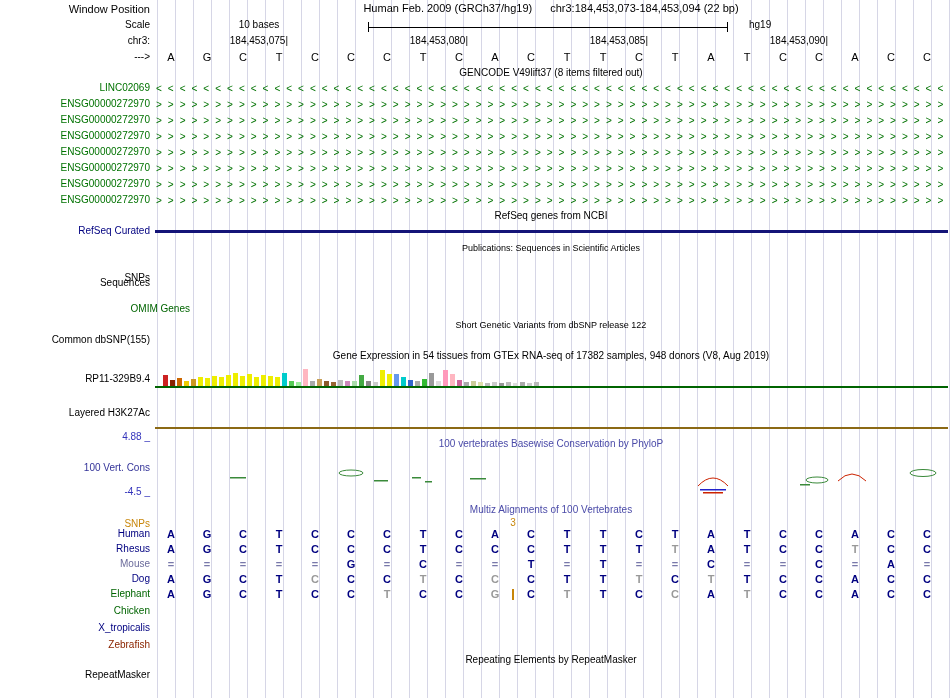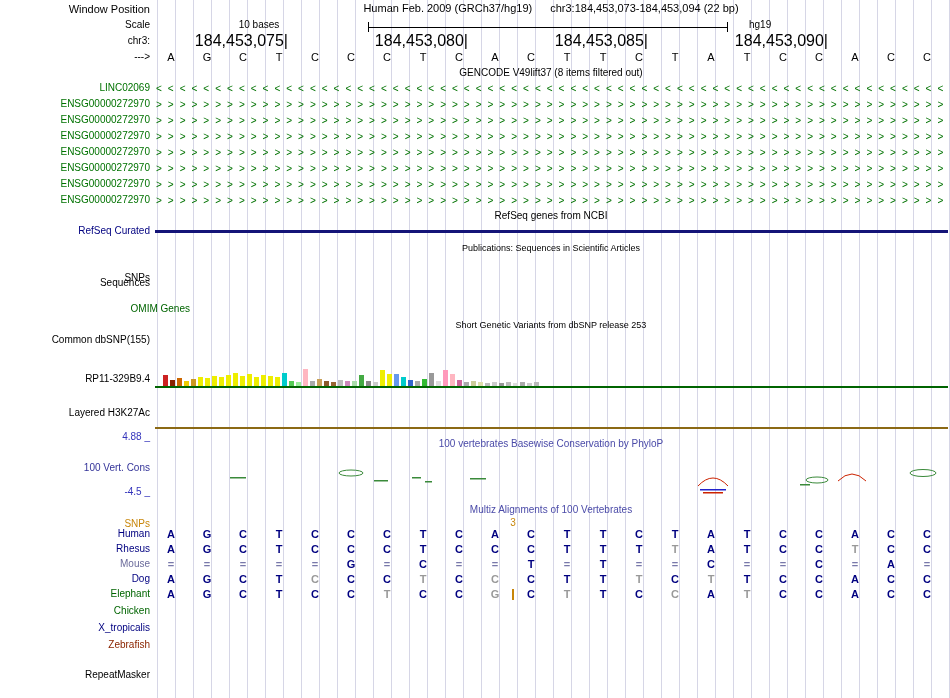--- a/index.html
+++ b/index.html
@@ -6,21 +6,21 @@
   #screen{position:relative;width:950px;height:698px;background:#fff;overflow:hidden;z-index:0;
           font-family:"Liberation Sans",sans-serif;color:#000;}
   .gl{position:absolute;top:0;width:1px;height:698px;z-index:-1;}
   .lbl{position:absolute;left:0;width:150px;text-align:right;font-size:10px;line-height:12px;white-space:nowrap;}
   .ctitle{position:absolute;left:155px;width:792px;text-align:center;font-size:10px;line-height:12px;white-space:nowrap;}
   .small{font-size:9px;}
   .base{position:absolute;width:36px;text-align:center;font-size:11px;line-height:13px;color:#000;}
   .aln{position:absolute;width:36px;text-align:center;font-size:11px;font-weight:bold;line-height:13px;}
   .chev{position:absolute;left:156px;width:792px;height:13px;overflow:hidden;font-size:10px;line-height:13px;
         letter-spacing:6px;white-space:nowrap;}
-  .coord{position:absolute;width:140px;text-align:right;font-size:16px;line-height:12px;white-space:nowrap;}
+  .coord{position:absolute;width:140px;text-align:right;font-size:10px;line-height:12px;white-space:nowrap;}
   .hline{position:absolute;left:155px;width:793px;}
   .bar{position:absolute;width:5px;}
   .hdr{font-size:11px;line-height:13px;white-space:nowrap;}
   #topcenter{position:absolute;left:155px;top:2px;width:792px;display:flex;justify-content:center;gap:18px;}
   #conssvg{position:absolute;left:0;top:0;width:950px;height:698px;pointer-events:none;}
 </style>
 </head>
 <body>
 
 <div id="screen">
@@ -47,23 +47,24 @@
   <div class="ctitle" style="top:210px;">RefSeq genes from NCBI</div>
   <div class="lbl" style="top:225px;color:#000080;">RefSeq Curated</div>
   <div class="hline" style="top:230px;height:3px;background:#141478;"></div>
 
   <div class="ctitle small" style="top:242px;">Publications: Sequences in Scientific Articles</div>
   <div class="lbl" style="top:256px;margin-top:21px;">Sequences</div>
   <div class="lbl" style="top:272px;">SNPs</div>
 
   <div class="lbl" style="top:303px;color:#006400;margin-left:40px;">OMIM Genes</div>
 
-  <div class="ctitle small" style="top:319px;">Short Genetic Variants from dbSNP release 253</div>
+  <div class="ctitle small" style="top:319px;">Short Genetic Variants from dbSNP release 122</div>
   <div class="lbl" style="top:334px;">Common dbSNP(155)</div>
 
+  <div class="ctitle" style="top:350px;">Gene Expression in 54 tissues from GTEx RNA-seq of 17382 samples, 948 donors (V8, Aug 2019)</div>
   <div class="lbl" style="top:373px;">RP11-329B9.4</div>
   <div class="hline" style="top:386px;height:2px;background:#006400;"></div>
 
   <div class="lbl" style="top:407px;">Layered H3K27Ac</div>
   <div class="hline" style="top:427px;height:2px;background:#8b6914;"></div>
 
   <div class="lbl" style="top:431px;color:#3333bb;">4.88 _</div>
   <div class="ctitle" style="top:438px;color:#4a4aa8;">100 vertebrates Basewise Conservation by PhyloP</div>
   <div class="lbl" style="top:462px;color:#333399;">100 Vert. Cons</div>
   <div class="lbl" style="top:486px;color:#3333bb;">-4.5 _</div>
@@ -80,20 +81,21 @@
       <ellipse cx="817" cy="480" rx="11" ry="3" fill="none" stroke="#3a8a3a"></ellipse>
       <rect x="800" y="484" width="10" height="1.5" fill="#3a8a3a"></rect>
       <path d="M838,481 Q 852,467 866,481" fill="none" stroke="#cc2200"></path>
       <ellipse cx="923" cy="473" rx="13" ry="3.5" fill="none" stroke="#3a8a3a"></ellipse>
     </svg>
 
   <div class="ctitle" style="top:504px;color:#4a4aa8;">Multiz Alignments of 100 Vertebrates</div>
   <div class="lbl" style="top:518px;color:#c8860a;">SNPs</div>
   <div style="position:absolute;left:495px;top:517px;width:36px;text-align:center;font-size:10px;line-height:12px;color:#c8860a;">3</div>
 
+  <div class="ctitle" style="top:654px;">Repeating Elements by RepeatMasker</div>
   <div class="lbl" style="top:669px;">RepeatMasker</div>
 
 <div class="gl" style="left: 157px; background: rgb(214, 214, 230);"></div>
     <div class="gl" style="left: 175px; background: rgb(214, 214, 230);"></div>
     <div class="gl" style="left: 193px; background: rgb(214, 214, 230);"></div>
     <div class="gl" style="left: 211px; background: rgb(214, 214, 230);"></div>
     <div class="gl" style="left: 229px; background: rgb(214, 214, 230);"></div>
     <div class="gl" style="left: 247px; background: rgb(214, 214, 230);"></div>
     <div class="gl" style="left: 265px; background: rgb(214, 214, 230);"></div>
     <div class="gl" style="left: 283px; background: rgb(214, 214, 230);"></div>

